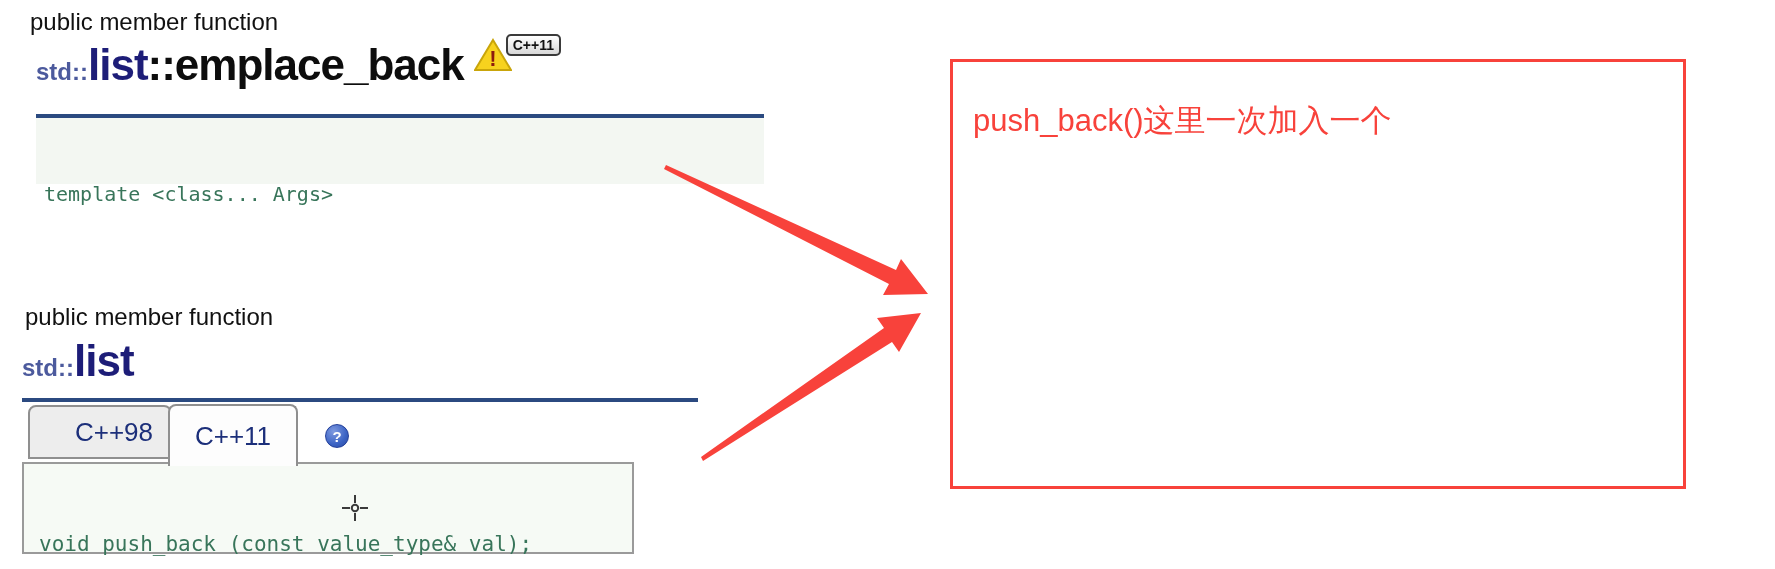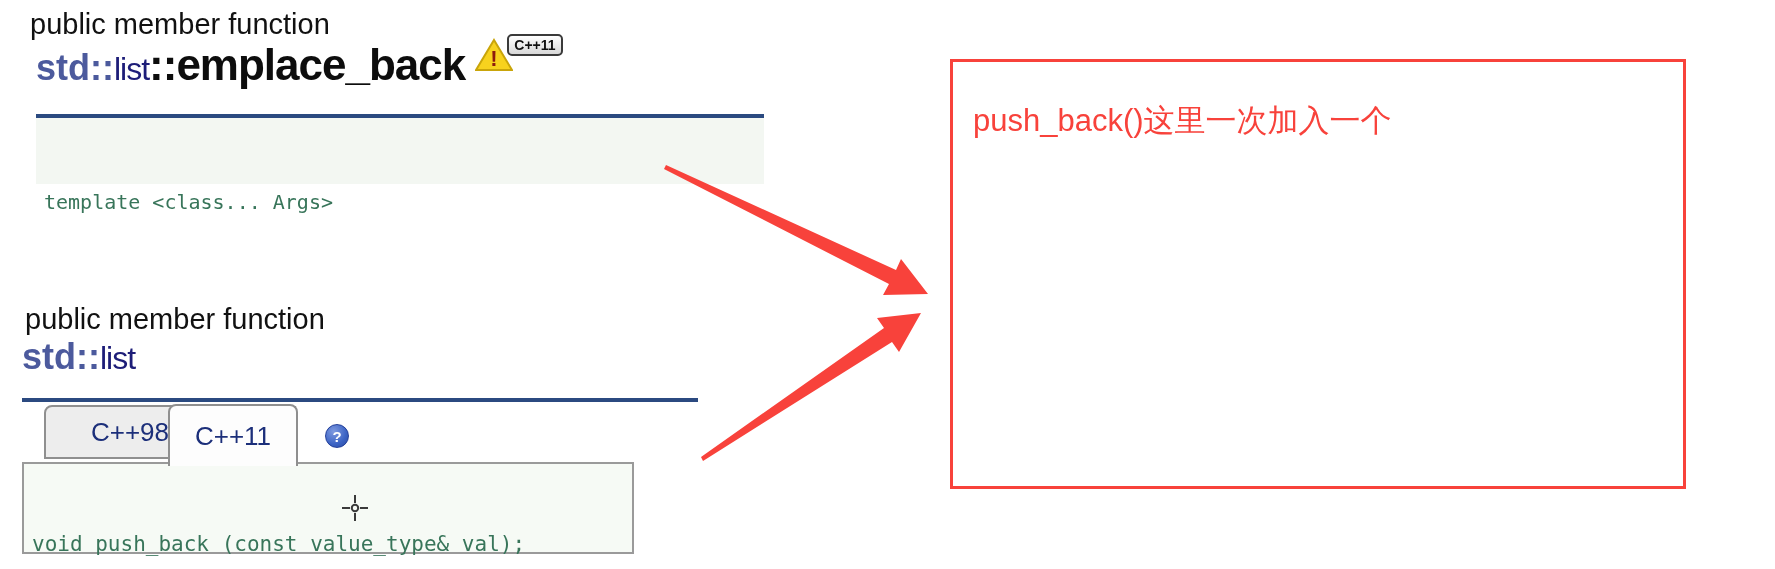--- a/index.html
+++ b/index.html
@@ -4,36 +4,36 @@
 <style>
   :root{
     --accent:#f8423b; --rule:#2b4a80; --ns-blue:#4c5a9d; --class-navy:#1d1d78;
     --code-green:#38755a; --code-bg:#f3f7f2; --tab-text:#1c2f7a; --help-blue:#3b63c4;
     --warning-yellow:#f7d21e;
   }
   *{margin:0;padding:0;box-sizing:border-box;}
   html,body{background:#fff;}
   .page{position:relative;width:1775px;height:569px;background:#fff;overflow:hidden;
          font-family:"Liberation Sans",sans-serif;}
-  .kicker{position:absolute;font-size:29px;color:#111;letter-spacing:0;}
+  .kicker{position:absolute;font-size:24px;color:#111;letter-spacing:0;}
   .title-row{position:absolute;display:flex;align-items:baseline;white-space:nowrap;}
-  .ns{font-size:36px;font-weight:bold;color:var(--ns-blue);}
-  .cls{font-size:32px;font-weight:normal;color:var(--class-navy);letter-spacing:-1px;}
+  .ns{font-size:24px;font-weight:bold;color:var(--ns-blue);}
+  .cls{font-size:44px;font-weight:bold;color:var(--class-navy);letter-spacing:-1px;}
   .member{font-size:44px;font-weight:bold;color:#0d0d0d;letter-spacing:-1px;}
   .icon-cluster{display:flex;align-items:center;margin-left:10px;transform:translateY(-8px);}
   .badge{display:inline-block;margin-left:-6px;transform:translateY(-10px);
          background:linear-gradient(#ffffff,#d8d8d8);border:2px solid #3a3a3a;border-radius:5px;
          font-size:14px;font-weight:800;color:#111;padding:1px 5px;line-height:16px;}
   .rule{position:absolute;background:var(--rule);height:4px;}
   .codeblock{position:absolute;background:var(--code-bg);
              font-family:"DejaVu Sans Mono","Liberation Mono",monospace;
-             font-size:20px;line-height:29px;color:var(--code-green);padding:12px 8px;white-space:pre;}
+             font-size:20px;line-height:29px;color:var(--code-green);padding:4px 8px;white-space:pre;}
   .codebox{position:absolute;background:#f6faf5;border:2px solid #9a9a9a;
            font-family:"DejaVu Sans Mono","Liberation Mono",monospace;
-           font-size:21px;line-height:30px;color:var(--code-green);padding:5px 8px;white-space:pre;}
+           font-size:21px;line-height:30px;color:var(--code-green);padding:5px 15px;white-space:pre;}
   .tab{position:absolute;border:2px solid #8f8f8f;border-radius:8px 8px 0 0;
        display:flex;align-items:center;justify-content:center;
        font-size:26px;color:var(--tab-text);background:#ededed;}
   .tab.active{background:#fdfdfd;border-bottom:none;z-index:3;}
   .help{position:absolute;width:24px;height:24px;border-radius:50%;
         background:radial-gradient(circle at 35% 30%,#7f9ae0,var(--help-blue) 60%,#2a4aa0);
         border:1px solid #24409a;color:#fff;font-weight:bold;font-size:15px;
         display:flex;align-items:center;justify-content:center;}
   .anno-box{position:absolute;border:3px solid var(--accent);background:transparent;}
   .anno-line{position:absolute;color:var(--accent);font-size:31px;white-space:nowrap;
@@ -68,21 +68,21 @@
 
   <div class="kicker" style="left:25px;top:303px;">public member function</div>
 
   <div class="title-row" style="left:22px;top:336px;">
     <span class="ns">std::</span>
       <span class="cls">list</span>
   </div>
 
   <div class="rule" style="left:22px;top:398px;width:676px;"></div>
 
-  <div class="tab" style="left:44px;top:405px;width:144px;height:54px;padding-left:28px;">
+  <div class="tab" style="left:28px;top:405px;width:144px;height:54px;padding-left:28px;">
     <span>C++98</span>
   </div>
   <div class="tab active" style="left:168px;top:404px;width:130px;height:62px;">
     <span>C++11</span>
   </div>
   <div class="help" style="left:325px;top:424px;">?</div>
 
   <div class="codebox" style="left:22px;top:462px;width:612px;height:92px;">
     <div>void push_back (const value_type&amp; val);</div>
     

